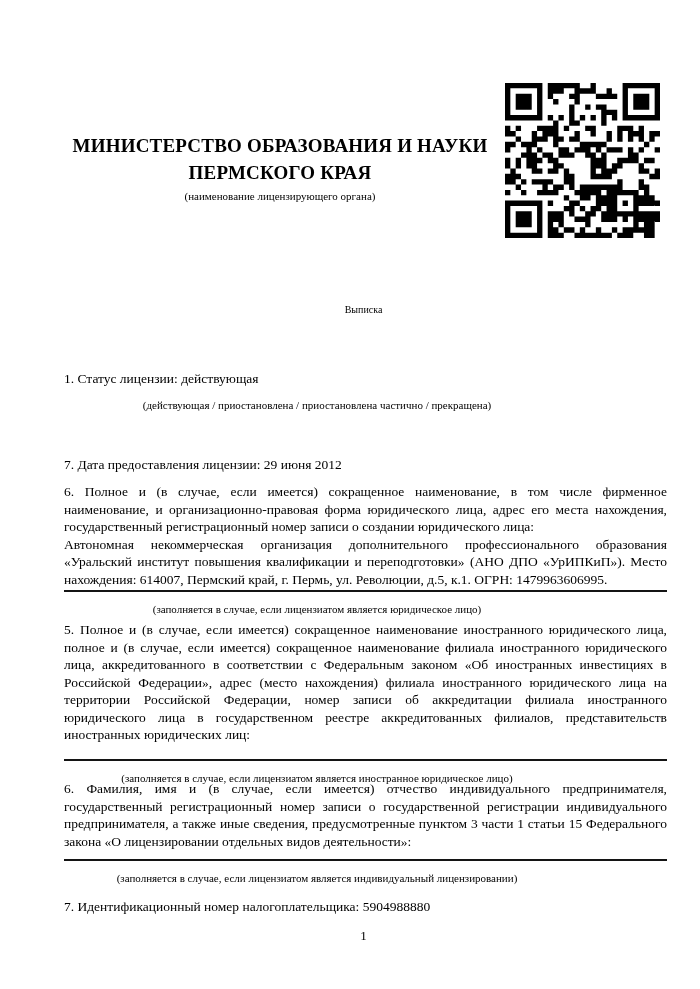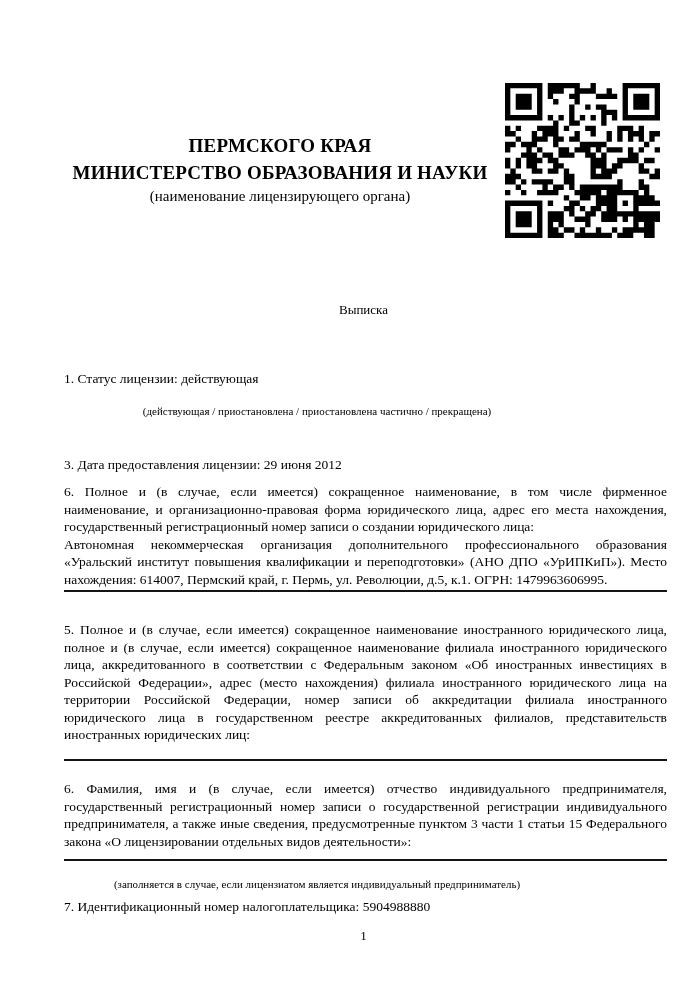--- a/index.html
+++ b/index.html
@@ -21,40 +21,40 @@
     width: 436px;
     text-align: center;
   }
   .ministry-line {
     font-size: 19px;
     font-weight: bold;
     line-height: 27px;
     letter-spacing: 0.2px;
   }
   .small-caption {
-    font-size: 15px;
+    font-size: 11px;
     line-height: 13px;
   }
   .ministry .small-caption { margin-top: 4px; }
   .qr-box {
     position: absolute;
     left: 505px;
     top: 83px;
     width: 155px;
     height: 155px;
   }
   .qr-box svg { display: block; width: 155px; height: 155px; }
   
   .doc-title {
     position: absolute;
     left: 62px;
     top: 301px;
     width: 603px;
     text-align: center;
-    font-size: 13px;
+    font-size: 10px;
     line-height: 18.5px;
   }
   
   .item {
     position: absolute;
     left: 64px;
     width: 603px;
     font-size: 13.5px;
     line-height: 17.5px;
   }
@@ -72,75 +72,77 @@
     width: 603px;
   }
   .rule-tight  { margin-top: 2px; }
   .rule-gap    { margin-top: 15px; }
   .rule-medium { margin-top: 9px; }
   .form-caption {
     width: 506px;
     text-align: center;
     font-size: 11px;
     line-height: 13px;
-    margin-top: 17px;
+    margin-top: 11px;
   }
   
   .page-number {
     position: absolute;
     left: 62px;
     top: 928px;
     width: 603px;
     text-align: center;
     font-size: 13px;
   }
 </style>
 </head>
 <body>
 
 <div class="page">
 
   <div class="ministry">
+    <div class="ministry-line">МИНИСТЕРСТВО ОБРАЗОВАНИЯ И НАУКИ</div>
     <div class="ministry-line">ПЕРМСКОГО КРАЯ</div>
-    <div class="ministry-line">МИНИСТЕРСТВО ОБРАЗОВАНИЯ И НАУКИ</div>
     <div class="small-caption">(наименование лицензирующего органа)</div>
   </div>
 
   <div class="qr-box">
     <svg id="qr-svg" viewBox="0 0 155 155" xmlns="http://www.w3.org/2000/svg">
         <path d="M0.000 0.000h5.345v5.345h-5.345zM5.345 0.000h5.345v5.345h-5.345zM10.690 0.000h5.345v5.345h-5.345zM16.034 0.000h5.345v5.345h-5.345zM21.379 0.000h5.345v5.345h-5.345zM26.724 0.000h5.345v5.345h-5.345zM32.069 0.000h5.345v5.345h-5.345zM42.759 0.000h5.345v5.345h-5.345zM48.103 0.000h5.345v5.345h-5.345zM53.448 0.000h5.345v5.345h-5.345zM58.793 0.000h5.345v5.345h-5.345zM64.138 0.000h5.345v5.345h-5.345zM69.483 0.000h5.345v5.345h-5.345zM85.517 0.000h5.345v5.345h-5.345zM117.586 0.000h5.345v5.345h-5.345zM122.931 0.000h5.345v5.345h-5.345zM128.276 0.000h5.345v5.345h-5.345zM133.621 0.000h5.345v5.345h-5.345zM138.966 0.000h5.345v5.345h-5.345zM144.310 0.000h5.345v5.345h-5.345zM149.655 0.000h5.345v5.345h-5.345zM0.000 5.345h5.345v5.345h-5.345zM32.069 5.345h5.345v5.345h-5.345zM42.759 5.345h5.345v5.345h-5.345zM48.103 5.345h5.345v5.345h-5.345zM53.448 5.345h5.345v5.345h-5.345zM69.483 5.345h5.345v5.345h-5.345zM74.828 5.345h5.345v5.345h-5.345zM80.172 5.345h5.345v5.345h-5.345zM85.517 5.345h5.345v5.345h-5.345zM101.552 5.345h5.345v5.345h-5.345zM117.586 5.345h5.345v5.345h-5.345zM149.655 5.345h5.345v5.345h-5.345zM0.000 10.690h5.345v5.345h-5.345zM10.690 10.690h5.345v5.345h-5.345zM16.034 10.690h5.345v5.345h-5.345zM21.379 10.690h5.345v5.345h-5.345zM32.069 10.690h5.345v5.345h-5.345zM42.759 10.690h5.345v5.345h-5.345zM64.138 10.690h5.345v5.345h-5.345zM69.483 10.690h5.345v5.345h-5.345zM90.862 10.690h5.345v5.345h-5.345zM96.207 10.690h5.345v5.345h-5.345zM101.552 10.690h5.345v5.345h-5.345zM106.897 10.690h5.345v5.345h-5.345zM117.586 10.690h5.345v5.345h-5.345zM128.276 10.690h5.345v5.345h-5.345zM133.621 10.690h5.345v5.345h-5.345zM138.966 10.690h5.345v5.345h-5.345zM149.655 10.690h5.345v5.345h-5.345zM0.000 16.034h5.345v5.345h-5.345zM10.690 16.034h5.345v5.345h-5.345zM16.034 16.034h5.345v5.345h-5.345zM21.379 16.034h5.345v5.345h-5.345zM32.069 16.034h5.345v5.345h-5.345zM48.103 16.034h5.345v5.345h-5.345zM69.483 16.034h5.345v5.345h-5.345zM117.586 16.034h5.345v5.345h-5.345zM128.276 16.034h5.345v5.345h-5.345zM133.621 16.034h5.345v5.345h-5.345zM138.966 16.034h5.345v5.345h-5.345zM149.655 16.034h5.345v5.345h-5.345zM0.000 21.379h5.345v5.345h-5.345zM10.690 21.379h5.345v5.345h-5.345zM16.034 21.379h5.345v5.345h-5.345zM21.379 21.379h5.345v5.345h-5.345zM32.069 21.379h5.345v5.345h-5.345zM64.138 21.379h5.345v5.345h-5.345zM80.172 21.379h5.345v5.345h-5.345zM90.862 21.379h5.345v5.345h-5.345zM96.207 21.379h5.345v5.345h-5.345zM117.586 21.379h5.345v5.345h-5.345zM128.276 21.379h5.345v5.345h-5.345zM133.621 21.379h5.345v5.345h-5.345zM138.966 21.379h5.345v5.345h-5.345zM149.655 21.379h5.345v5.345h-5.345zM0.000 26.724h5.345v5.345h-5.345zM32.069 26.724h5.345v5.345h-5.345zM64.138 26.724h5.345v5.345h-5.345zM96.207 26.724h5.345v5.345h-5.345zM101.552 26.724h5.345v5.345h-5.345zM106.897 26.724h5.345v5.345h-5.345zM117.586 26.724h5.345v5.345h-5.345zM149.655 26.724h5.345v5.345h-5.345zM0.000 32.069h5.345v5.345h-5.345zM5.345 32.069h5.345v5.345h-5.345zM10.690 32.069h5.345v5.345h-5.345zM16.034 32.069h5.345v5.345h-5.345zM21.379 32.069h5.345v5.345h-5.345zM26.724 32.069h5.345v5.345h-5.345zM32.069 32.069h5.345v5.345h-5.345zM42.759 32.069h5.345v5.345h-5.345zM53.448 32.069h5.345v5.345h-5.345zM64.138 32.069h5.345v5.345h-5.345zM74.828 32.069h5.345v5.345h-5.345zM85.517 32.069h5.345v5.345h-5.345zM96.207 32.069h5.345v5.345h-5.345zM106.897 32.069h5.345v5.345h-5.345zM117.586 32.069h5.345v5.345h-5.345zM122.931 32.069h5.345v5.345h-5.345zM128.276 32.069h5.345v5.345h-5.345zM133.621 32.069h5.345v5.345h-5.345zM138.966 32.069h5.345v5.345h-5.345zM144.310 32.069h5.345v5.345h-5.345zM149.655 32.069h5.345v5.345h-5.345zM48.103 37.414h5.345v5.345h-5.345zM64.138 37.414h5.345v5.345h-5.345zM69.483 37.414h5.345v5.345h-5.345zM96.207 37.414h5.345v5.345h-5.345zM0.000 42.759h5.345v5.345h-5.345zM10.690 42.759h5.345v5.345h-5.345zM32.069 42.759h5.345v5.345h-5.345zM37.414 42.759h5.345v5.345h-5.345zM42.759 42.759h5.345v5.345h-5.345zM48.103 42.759h5.345v5.345h-5.345zM58.793 42.759h5.345v5.345h-5.345zM80.172 42.759h5.345v5.345h-5.345zM85.517 42.759h5.345v5.345h-5.345zM112.241 42.759h5.345v5.345h-5.345zM117.586 42.759h5.345v5.345h-5.345zM122.931 42.759h5.345v5.345h-5.345zM133.621 42.759h5.345v5.345h-5.345zM0.000 48.103h5.345v5.345h-5.345zM5.345 48.103h5.345v5.345h-5.345zM26.724 48.103h5.345v5.345h-5.345zM37.414 48.103h5.345v5.345h-5.345zM42.759 48.103h5.345v5.345h-5.345zM48.103 48.103h5.345v5.345h-5.345zM69.483 48.103h5.345v5.345h-5.345zM85.517 48.103h5.345v5.345h-5.345zM101.552 48.103h5.345v5.345h-5.345zM112.241 48.103h5.345v5.345h-5.345zM122.931 48.103h5.345v5.345h-5.345zM128.276 48.103h5.345v5.345h-5.345zM133.621 48.103h5.345v5.345h-5.345zM144.310 48.103h5.345v5.345h-5.345zM149.655 48.103h5.345v5.345h-5.345zM10.690 53.448h5.345v5.345h-5.345zM26.724 53.448h5.345v5.345h-5.345zM32.069 53.448h5.345v5.345h-5.345zM37.414 53.448h5.345v5.345h-5.345zM48.103 53.448h5.345v5.345h-5.345zM53.448 53.448h5.345v5.345h-5.345zM64.138 53.448h5.345v5.345h-5.345zM69.483 53.448h5.345v5.345h-5.345zM101.552 53.448h5.345v5.345h-5.345zM112.241 53.448h5.345v5.345h-5.345zM122.931 53.448h5.345v5.345h-5.345zM133.621 53.448h5.345v5.345h-5.345zM144.310 53.448h5.345v5.345h-5.345zM0.000 58.793h5.345v5.345h-5.345zM5.345 58.793h5.345v5.345h-5.345zM16.034 58.793h5.345v5.345h-5.345zM21.379 58.793h5.345v5.345h-5.345zM26.724 58.793h5.345v5.345h-5.345zM48.103 58.793h5.345v5.345h-5.345zM74.828 58.793h5.345v5.345h-5.345zM80.172 58.793h5.345v5.345h-5.345zM85.517 58.793h5.345v5.345h-5.345zM90.862 58.793h5.345v5.345h-5.345zM96.207 58.793h5.345v5.345h-5.345zM138.966 58.793h5.345v5.345h-5.345zM0.000 64.138h5.345v5.345h-5.345zM21.379 64.138h5.345v5.345h-5.345zM32.069 64.138h5.345v5.345h-5.345zM53.448 64.138h5.345v5.345h-5.345zM58.793 64.138h5.345v5.345h-5.345zM69.483 64.138h5.345v5.345h-5.345zM74.828 64.138h5.345v5.345h-5.345zM80.172 64.138h5.345v5.345h-5.345zM90.862 64.138h5.345v5.345h-5.345zM101.552 64.138h5.345v5.345h-5.345zM106.897 64.138h5.345v5.345h-5.345zM112.241 64.138h5.345v5.345h-5.345zM122.931 64.138h5.345v5.345h-5.345zM133.621 64.138h5.345v5.345h-5.345zM149.655 64.138h5.345v5.345h-5.345zM16.034 69.483h5.345v5.345h-5.345zM21.379 69.483h5.345v5.345h-5.345zM26.724 69.483h5.345v5.345h-5.345zM37.414 69.483h5.345v5.345h-5.345zM42.759 69.483h5.345v5.345h-5.345zM53.448 69.483h5.345v5.345h-5.345zM58.793 69.483h5.345v5.345h-5.345zM64.138 69.483h5.345v5.345h-5.345zM80.172 69.483h5.345v5.345h-5.345zM85.517 69.483h5.345v5.345h-5.345zM96.207 69.483h5.345v5.345h-5.345zM122.931 69.483h5.345v5.345h-5.345zM128.276 69.483h5.345v5.345h-5.345zM0.000 74.828h5.345v5.345h-5.345zM10.690 74.828h5.345v5.345h-5.345zM21.379 74.828h5.345v5.345h-5.345zM26.724 74.828h5.345v5.345h-5.345zM32.069 74.828h5.345v5.345h-5.345zM42.759 74.828h5.345v5.345h-5.345zM48.103 74.828h5.345v5.345h-5.345zM85.517 74.828h5.345v5.345h-5.345zM90.862 74.828h5.345v5.345h-5.345zM96.207 74.828h5.345v5.345h-5.345zM112.241 74.828h5.345v5.345h-5.345zM117.586 74.828h5.345v5.345h-5.345zM122.931 74.828h5.345v5.345h-5.345zM128.276 74.828h5.345v5.345h-5.345zM138.966 74.828h5.345v5.345h-5.345zM144.310 74.828h5.345v5.345h-5.345zM0.000 80.172h5.345v5.345h-5.345zM10.690 80.172h5.345v5.345h-5.345zM21.379 80.172h5.345v5.345h-5.345zM26.724 80.172h5.345v5.345h-5.345zM48.103 80.172h5.345v5.345h-5.345zM53.448 80.172h5.345v5.345h-5.345zM85.517 80.172h5.345v5.345h-5.345zM90.862 80.172h5.345v5.345h-5.345zM96.207 80.172h5.345v5.345h-5.345zM106.897 80.172h5.345v5.345h-5.345zM112.241 80.172h5.345v5.345h-5.345zM133.621 80.172h5.345v5.345h-5.345zM5.345 85.517h5.345v5.345h-5.345zM26.724 85.517h5.345v5.345h-5.345zM32.069 85.517h5.345v5.345h-5.345zM42.759 85.517h5.345v5.345h-5.345zM48.103 85.517h5.345v5.345h-5.345zM58.793 85.517h5.345v5.345h-5.345zM85.517 85.517h5.345v5.345h-5.345zM96.207 85.517h5.345v5.345h-5.345zM101.552 85.517h5.345v5.345h-5.345zM106.897 85.517h5.345v5.345h-5.345zM133.621 85.517h5.345v5.345h-5.345zM138.966 85.517h5.345v5.345h-5.345zM149.655 85.517h5.345v5.345h-5.345zM0.000 90.862h5.345v5.345h-5.345zM5.345 90.862h5.345v5.345h-5.345zM10.690 90.862h5.345v5.345h-5.345zM58.793 90.862h5.345v5.345h-5.345zM64.138 90.862h5.345v5.345h-5.345zM85.517 90.862h5.345v5.345h-5.345zM90.862 90.862h5.345v5.345h-5.345zM96.207 90.862h5.345v5.345h-5.345zM101.552 90.862h5.345v5.345h-5.345zM144.310 90.862h5.345v5.345h-5.345zM149.655 90.862h5.345v5.345h-5.345zM0.000 96.207h5.345v5.345h-5.345zM5.345 96.207h5.345v5.345h-5.345zM16.034 96.207h5.345v5.345h-5.345zM26.724 96.207h5.345v5.345h-5.345zM32.069 96.207h5.345v5.345h-5.345zM37.414 96.207h5.345v5.345h-5.345zM42.759 96.207h5.345v5.345h-5.345zM58.793 96.207h5.345v5.345h-5.345zM64.138 96.207h5.345v5.345h-5.345zM112.241 96.207h5.345v5.345h-5.345zM133.621 96.207h5.345v5.345h-5.345zM10.690 101.552h5.345v5.345h-5.345zM37.414 101.552h5.345v5.345h-5.345zM48.103 101.552h5.345v5.345h-5.345zM53.448 101.552h5.345v5.345h-5.345zM64.138 101.552h5.345v5.345h-5.345zM74.828 101.552h5.345v5.345h-5.345zM80.172 101.552h5.345v5.345h-5.345zM85.517 101.552h5.345v5.345h-5.345zM90.862 101.552h5.345v5.345h-5.345zM96.207 101.552h5.345v5.345h-5.345zM101.552 101.552h5.345v5.345h-5.345zM106.897 101.552h5.345v5.345h-5.345zM112.241 101.552h5.345v5.345h-5.345zM133.621 101.552h5.345v5.345h-5.345zM138.966 101.552h5.345v5.345h-5.345zM0.000 106.897h5.345v5.345h-5.345zM16.034 106.897h5.345v5.345h-5.345zM32.069 106.897h5.345v5.345h-5.345zM37.414 106.897h5.345v5.345h-5.345zM42.759 106.897h5.345v5.345h-5.345zM48.103 106.897h5.345v5.345h-5.345zM69.483 106.897h5.345v5.345h-5.345zM74.828 106.897h5.345v5.345h-5.345zM80.172 106.897h5.345v5.345h-5.345zM85.517 106.897h5.345v5.345h-5.345zM90.862 106.897h5.345v5.345h-5.345zM101.552 106.897h5.345v5.345h-5.345zM106.897 106.897h5.345v5.345h-5.345zM112.241 106.897h5.345v5.345h-5.345zM117.586 106.897h5.345v5.345h-5.345zM122.931 106.897h5.345v5.345h-5.345zM128.276 106.897h5.345v5.345h-5.345zM138.966 106.897h5.345v5.345h-5.345zM58.793 112.241h5.345v5.345h-5.345zM74.828 112.241h5.345v5.345h-5.345zM80.172 112.241h5.345v5.345h-5.345zM90.862 112.241h5.345v5.345h-5.345zM96.207 112.241h5.345v5.345h-5.345zM101.552 112.241h5.345v5.345h-5.345zM106.897 112.241h5.345v5.345h-5.345zM128.276 112.241h5.345v5.345h-5.345zM133.621 112.241h5.345v5.345h-5.345zM138.966 112.241h5.345v5.345h-5.345zM144.310 112.241h5.345v5.345h-5.345zM0.000 117.586h5.345v5.345h-5.345zM5.345 117.586h5.345v5.345h-5.345zM10.690 117.586h5.345v5.345h-5.345zM16.034 117.586h5.345v5.345h-5.345zM21.379 117.586h5.345v5.345h-5.345zM26.724 117.586h5.345v5.345h-5.345zM32.069 117.586h5.345v5.345h-5.345zM42.759 117.586h5.345v5.345h-5.345zM64.138 117.586h5.345v5.345h-5.345zM69.483 117.586h5.345v5.345h-5.345zM90.862 117.586h5.345v5.345h-5.345zM96.207 117.586h5.345v5.345h-5.345zM101.552 117.586h5.345v5.345h-5.345zM106.897 117.586h5.345v5.345h-5.345zM117.586 117.586h5.345v5.345h-5.345zM128.276 117.586h5.345v5.345h-5.345zM133.621 117.586h5.345v5.345h-5.345zM138.966 117.586h5.345v5.345h-5.345zM144.310 117.586h5.345v5.345h-5.345zM149.655 117.586h5.345v5.345h-5.345zM0.000 122.931h5.345v5.345h-5.345zM32.069 122.931h5.345v5.345h-5.345zM58.793 122.931h5.345v5.345h-5.345zM64.138 122.931h5.345v5.345h-5.345zM74.828 122.931h5.345v5.345h-5.345zM85.517 122.931h5.345v5.345h-5.345zM90.862 122.931h5.345v5.345h-5.345zM101.552 122.931h5.345v5.345h-5.345zM106.897 122.931h5.345v5.345h-5.345zM128.276 122.931h5.345v5.345h-5.345zM0.000 128.276h5.345v5.345h-5.345zM10.690 128.276h5.345v5.345h-5.345zM16.034 128.276h5.345v5.345h-5.345zM21.379 128.276h5.345v5.345h-5.345zM32.069 128.276h5.345v5.345h-5.345zM42.759 128.276h5.345v5.345h-5.345zM48.103 128.276h5.345v5.345h-5.345zM53.448 128.276h5.345v5.345h-5.345zM64.138 128.276h5.345v5.345h-5.345zM80.172 128.276h5.345v5.345h-5.345zM85.517 128.276h5.345v5.345h-5.345zM96.207 128.276h5.345v5.345h-5.345zM101.552 128.276h5.345v5.345h-5.345zM106.897 128.276h5.345v5.345h-5.345zM112.241 128.276h5.345v5.345h-5.345zM117.586 128.276h5.345v5.345h-5.345zM122.931 128.276h5.345v5.345h-5.345zM128.276 128.276h5.345v5.345h-5.345zM133.621 128.276h5.345v5.345h-5.345zM138.966 128.276h5.345v5.345h-5.345zM144.310 128.276h5.345v5.345h-5.345zM149.655 128.276h5.345v5.345h-5.345zM0.000 133.621h5.345v5.345h-5.345zM10.690 133.621h5.345v5.345h-5.345zM16.034 133.621h5.345v5.345h-5.345zM21.379 133.621h5.345v5.345h-5.345zM32.069 133.621h5.345v5.345h-5.345zM42.759 133.621h5.345v5.345h-5.345zM48.103 133.621h5.345v5.345h-5.345zM53.448 133.621h5.345v5.345h-5.345zM69.483 133.621h5.345v5.345h-5.345zM74.828 133.621h5.345v5.345h-5.345zM80.172 133.621h5.345v5.345h-5.345zM96.207 133.621h5.345v5.345h-5.345zM101.552 133.621h5.345v5.345h-5.345zM106.897 133.621h5.345v5.345h-5.345zM117.586 133.621h5.345v5.345h-5.345zM128.276 133.621h5.345v5.345h-5.345zM133.621 133.621h5.345v5.345h-5.345zM138.966 133.621h5.345v5.345h-5.345zM144.310 133.621h5.345v5.345h-5.345zM149.655 133.621h5.345v5.345h-5.345zM0.000 138.966h5.345v5.345h-5.345zM10.690 138.966h5.345v5.345h-5.345zM16.034 138.966h5.345v5.345h-5.345zM21.379 138.966h5.345v5.345h-5.345zM32.069 138.966h5.345v5.345h-5.345zM42.759 138.966h5.345v5.345h-5.345zM53.448 138.966h5.345v5.345h-5.345zM80.172 138.966h5.345v5.345h-5.345zM128.276 138.966h5.345v5.345h-5.345zM138.966 138.966h5.345v5.345h-5.345zM144.310 138.966h5.345v5.345h-5.345zM0.000 144.310h5.345v5.345h-5.345zM32.069 144.310h5.345v5.345h-5.345zM42.759 144.310h5.345v5.345h-5.345zM48.103 144.310h5.345v5.345h-5.345zM58.793 144.310h5.345v5.345h-5.345zM64.138 144.310h5.345v5.345h-5.345zM74.828 144.310h5.345v5.345h-5.345zM90.862 144.310h5.345v5.345h-5.345zM106.897 144.310h5.345v5.345h-5.345zM117.586 144.310h5.345v5.345h-5.345zM122.931 144.310h5.345v5.345h-5.345zM128.276 144.310h5.345v5.345h-5.345zM133.621 144.310h5.345v5.345h-5.345zM138.966 144.310h5.345v5.345h-5.345zM144.310 144.310h5.345v5.345h-5.345zM0.000 149.655h5.345v5.345h-5.345zM5.345 149.655h5.345v5.345h-5.345zM10.690 149.655h5.345v5.345h-5.345zM16.034 149.655h5.345v5.345h-5.345zM21.379 149.655h5.345v5.345h-5.345zM26.724 149.655h5.345v5.345h-5.345zM32.069 149.655h5.345v5.345h-5.345zM42.759 149.655h5.345v5.345h-5.345zM48.103 149.655h5.345v5.345h-5.345zM53.448 149.655h5.345v5.345h-5.345zM69.483 149.655h5.345v5.345h-5.345zM74.828 149.655h5.345v5.345h-5.345zM80.172 149.655h5.345v5.345h-5.345zM85.517 149.655h5.345v5.345h-5.345zM90.862 149.655h5.345v5.345h-5.345zM96.207 149.655h5.345v5.345h-5.345zM101.552 149.655h5.345v5.345h-5.345zM112.241 149.655h5.345v5.345h-5.345zM117.586 149.655h5.345v5.345h-5.345zM122.931 149.655h5.345v5.345h-5.345zM138.966 149.655h5.345v5.345h-5.345zM144.310 149.655h5.345v5.345h-5.345z" fill="#000000"></path>
       </svg>
   </div>
 
   <div class="doc-title">
     <div>Выписка</div>
   </div>
 
   <div class="item item-1">
     <div>1. Статус лицензии: действующая</div>
     <div class="form-caption">(действующая / приостановлена / приостановлена частично / прекращена)</div>
   </div>
 
 
-  <div class="item item-3">3. Дата предоставления лицензии: 29 июня 2012</div>
+  <div class="item item-3">7. Дата предоставления лицензии: 29 июня 2012</div>
 
   <div class="item item-4">
     <div class="just">6. Полное и (в случае, если имеется) сокращенное наименование, в том числе фирменное наименование, и организационно-правовая форма юридического лица, адрес его места нахождения, государственный регистрационный номер записи о создании юридического лица:</div>
     <div class="just">Автономная некоммерческая организация дополнительного профессионального образования «Уральский институт повышения квалификации и переподготовки» (АНО ДПО «УрИПКиП»). Место нахождения: 614007, Пермский край, г. Пермь, ул. Революции, д.5, к.1. ОГРН: 1479963606995.</div>
     <div class="rule rule-tight"></div>
+    <div class="form-caption">(заполняется в случае, если лицензиатом является юридическое лицо)</div>
   </div>
 
   <div class="item item-5">
     <div class="just">5. Полное и (в случае, если имеется) сокращенное наименование иностранного юридического лица, полное и (в случае, если имеется) сокращенное наименование филиала иностранного юридического лица, аккредитованного в соответствии с Федеральным законом «Об иностранных инвестициях в Российской Федерации», адрес (место нахождения) филиала иностранного юридического лица на территории Российской Федерации, номер записи об аккредитации филиала иностранного юридического лица в государственном реестре аккредитованных филиалов, представительств иностранных юридических лиц:</div>
     <div class="rule rule-gap"></div>
+    <div class="form-caption">(заполняется в случае, если лицензиатом является иностранное юридическое лицо)</div>
   </div>
 
   <div class="item item-6">
     <div class="just">6. Фамилия, имя и (в случае, если имеется) отчество индивидуального предпринимателя, государственный регистрационный номер записи о государственной регистрации индивидуального предпринимателя, а также иные сведения, предусмотренные пунктом 3 части 1 статьи 15 Федерального закона «О лицензировании отдельных видов деятельности»:</div>
     <div class="rule rule-medium"></div>
-    <div class="form-caption">(заполняется в случае, если лицензиатом является индивидуальный предприниматель)</div>
+    <div class="form-caption">(заполняется в случае, если лицензиатом является индивидуальный лицензировании)</div>
   </div>
 
   <div class="item item-7">7. Идентификационный номер налогоплательщика: 5904988880</div>
 
   <div class="page-number">1</div>
 
 </div>
 
 </body></html>

